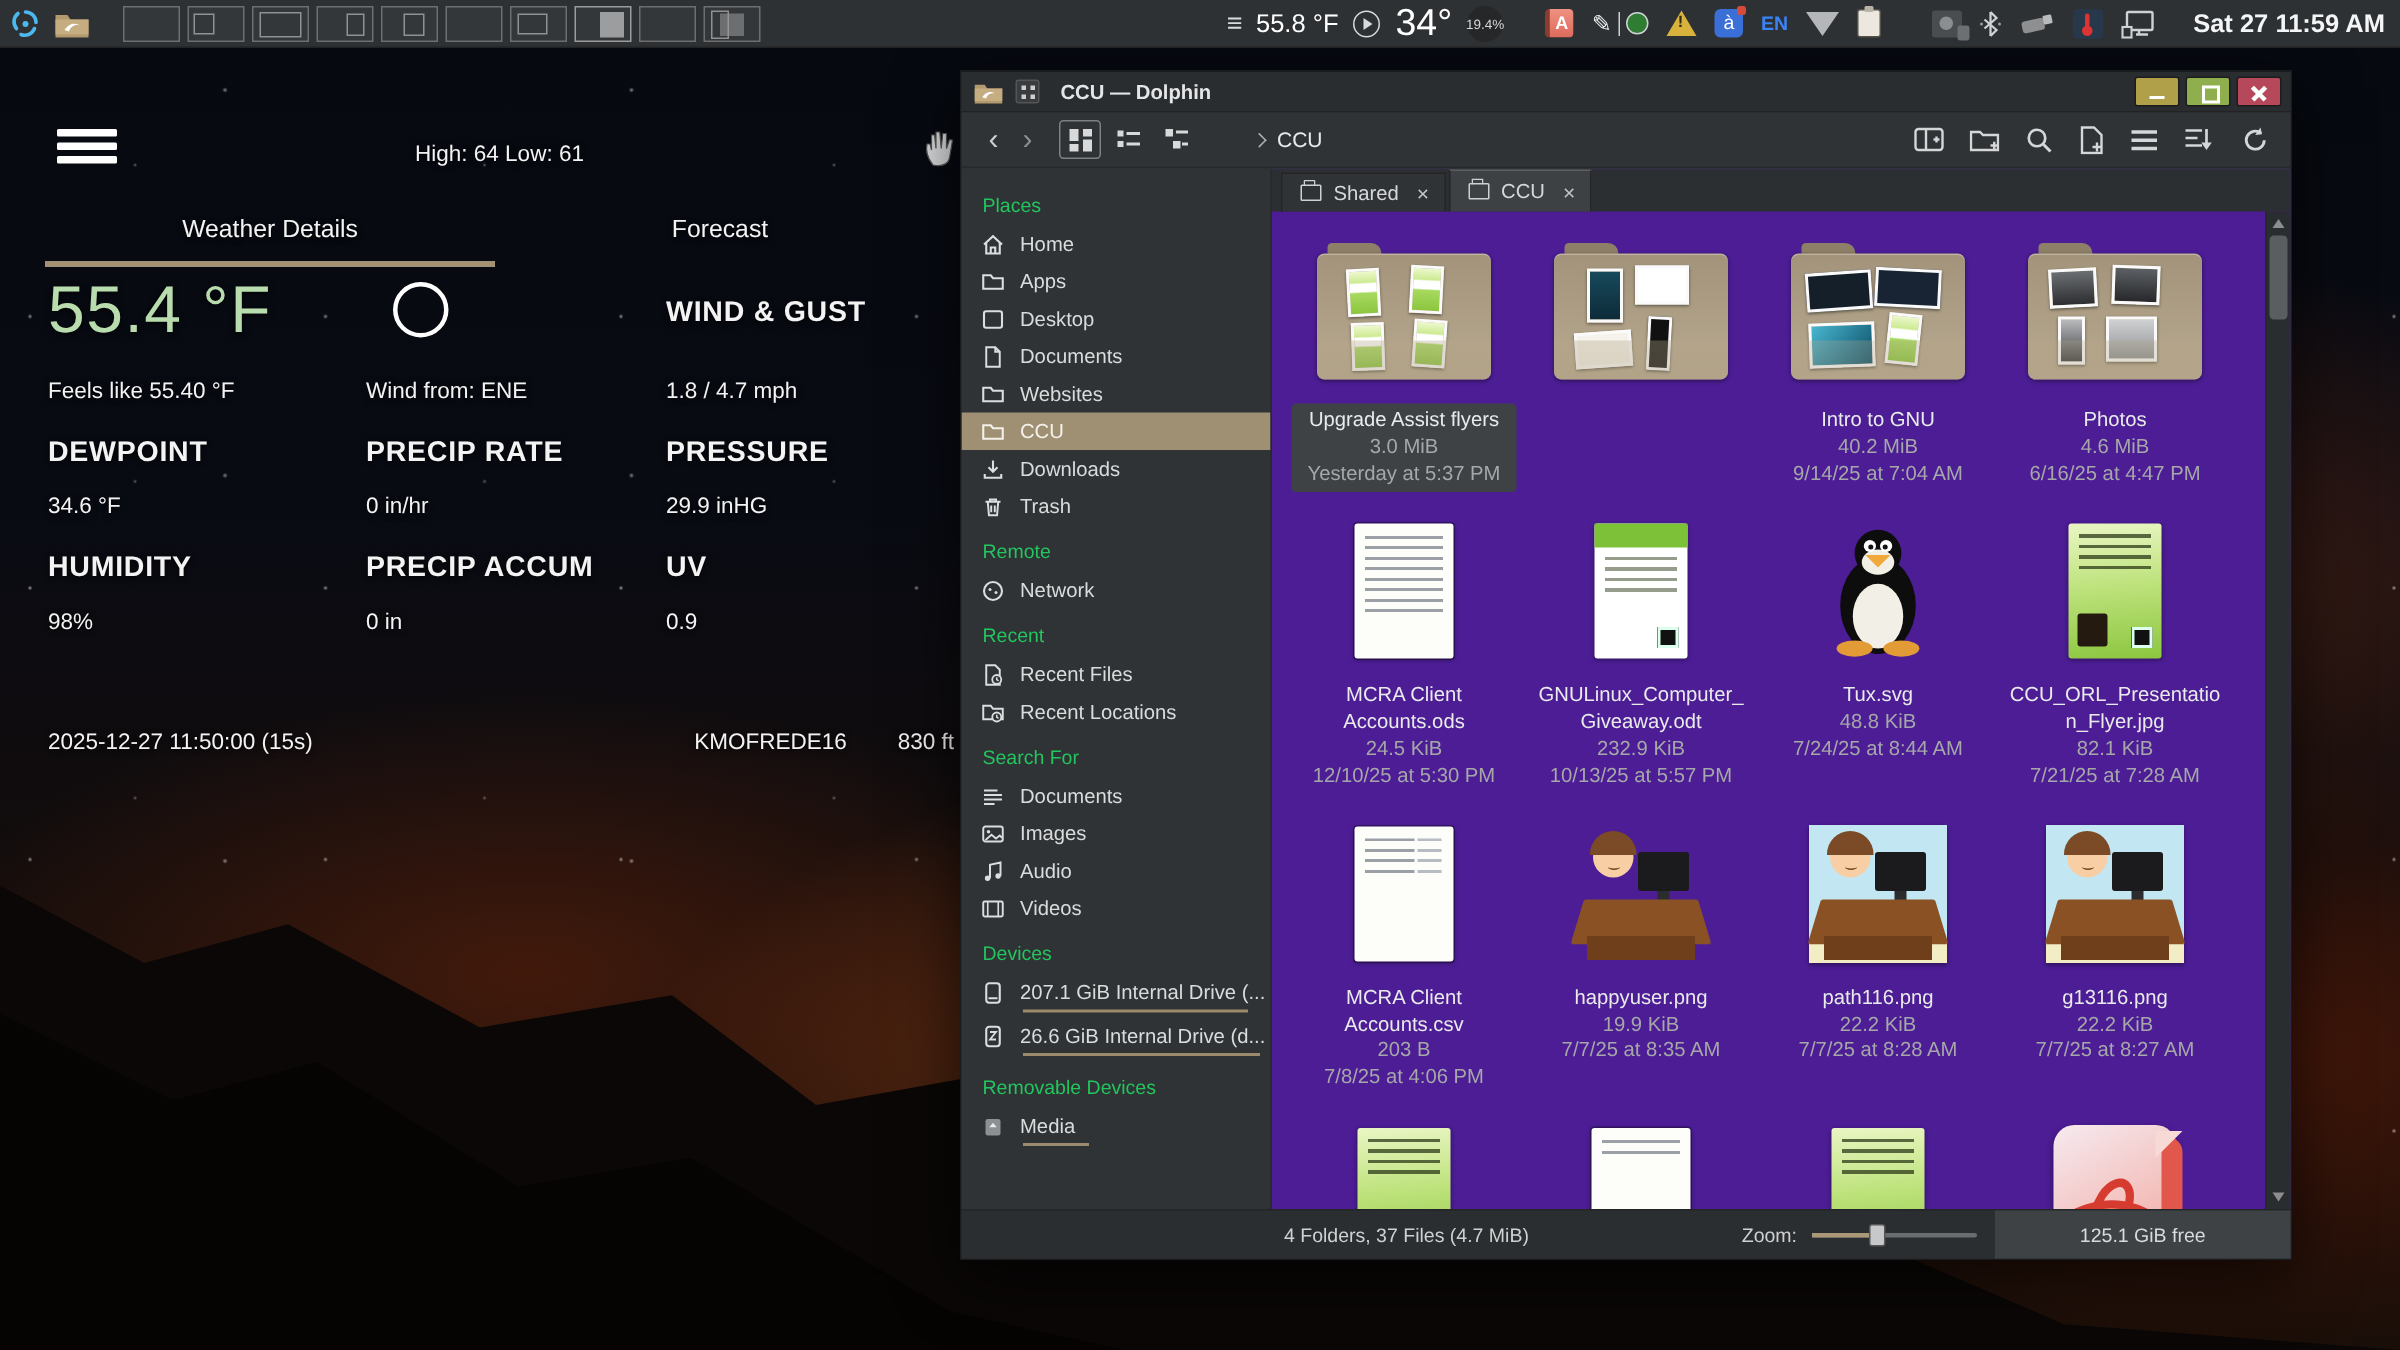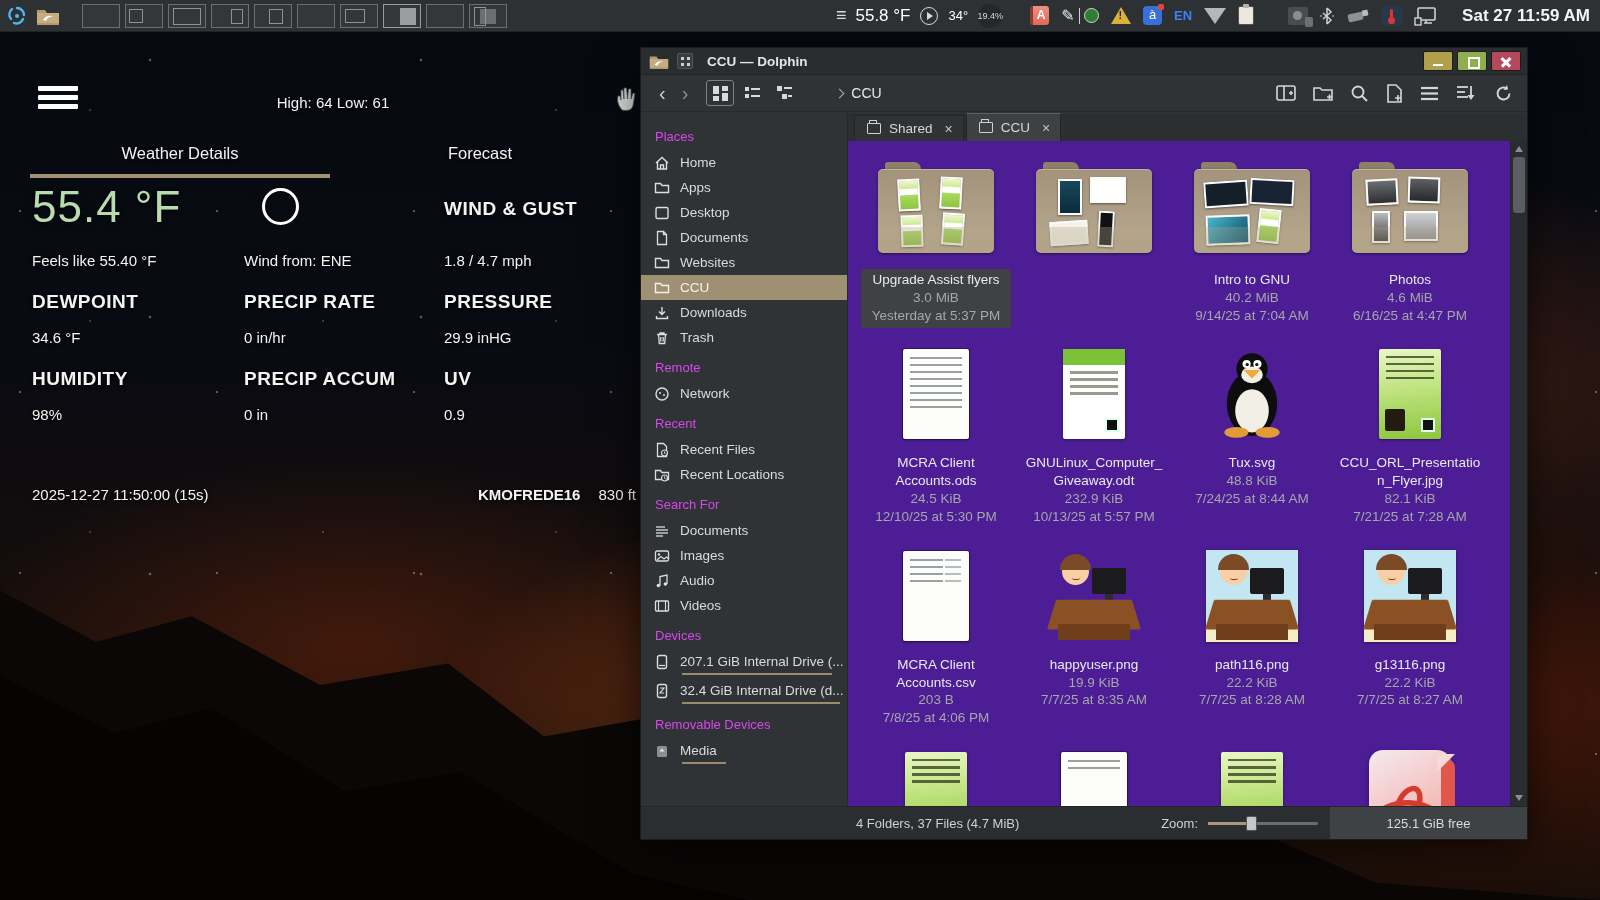--- a/index.html
+++ b/index.html
@@ -74,21 +74,21 @@
   .wtab { position:absolute; top:0; width:300px; text-align:center; font-size:16.5px; cursor:pointer; }
   .wtab.t1 { left:0; } .wtab.t2 { left:300px; }
   .tab-underbar { position:absolute; left:0; top:30px; width:300px; height:3.5px; background:#a39174; }
   .bigtemp { position:absolute; left:2px; top:100px; font-size:44px; color:#b9dcae; letter-spacing:1px; }
   .windring { position:absolute; left:232px; top:106px; width:37px; height:37px; border:3px solid #fff; border-radius:50%; }
   .windgust { position:absolute; left:414px; top:116px; font-size:19px; font-weight:bold; letter-spacing:.5px; }
   .wgrid { position:absolute; left:2px; top:170px; width:604px; display:grid; grid-template-columns:212px 200px 192px; row-gap:16px; }
   .wgrid .sm { font-size:15px; }
   .wgrid .lbl { font-size:19px; font-weight:bold; letter-spacing:.5px; padding-top:6px; }
   .wfoot { position:absolute; left:2px; top:404px; width:604px; font-size:15px; display:flex; justify-content:space-between; }
-  .station b { font-weight:bold; margin-right:18px; }
+  .station b { font-weight:normal; margin-right:34px; }
   #weather { height:440px; }
 
   
   #window { position:absolute; left:640px; top:47px; width:888px; height:793px; background:#2f3335;
     border:1px solid #191b1c; box-shadow:0 10px 40px rgba(0,0,0,.65); z-index:10; color:#dcdddf; }
   .titlebar { height:27px; background:#2a2d2f; display:flex; align-items:center; border-bottom:1px solid #222; }
   .tb-appicon { margin-left:8px; }
   .tb-gridicon { width:16px; height:16px; margin-left:8px; background:#3a3d3f; border:1px solid #555; border-radius:2px; position:relative; }
   .tb-gridicon::before { content:""; position:absolute; left:3px; top:3px; width:3px; height:3px; background:#cfcfcf; box-shadow:6px 0 #cfcfcf,0 6px #cfcfcf,6px 6px #cfcfcf; }
   .tb-title { margin-left:14px; font-size:13.5px; font-weight:bold; color:#e4e5e6; }
@@ -108,21 +108,21 @@
   .vbtn.sel { border:1px solid #7e8082; }
   .crumb { display:flex; align-items:center; margin-left:38px; gap:8px; }
   .chev { width:7px; height:7px; border-right:1.6px solid #aeb0b1; border-top:1.6px solid #aeb0b1; transform:rotate(45deg); }
   .crumb-label { font-size:14px; color:#e8e9ea; cursor:pointer; }
   .tool-right { margin-left:auto; display:flex; align-items:center; gap:17px; padding-right:4px; }
   .tico { cursor:pointer; display:flex; }
 
   .winbody { position:absolute; left:0; top:65px; right:0; bottom:33px; display:flex; }
   
   .places { width:207px; background:#2f3335; border-right:1px solid #26292a; padding-top:6px; overflow:hidden; position:relative; }
-  .sec { color:#d946ef; font-size:13px; padding:10px 14px 6px; }
+  .sec { color:#22c55e; font-size:13px; padding:10px 14px 6px; }
   .pitem { display:flex; align-items:center; gap:10px; height:25px; padding-left:13px; font-size:13.5px; color:#dadbdc; cursor:pointer; white-space:nowrap; }
   .pitem.sel { background:#a09073; color:#f4f1ea; }
   .devbar { height:2px; background:#9c8a6d; margin:-1px 0 3px 41px; }
 
   
   .content { flex:1; position:relative; background:#4c1d95; }
   .tabbar { height:28px; display:flex; align-items:flex-end; background:#2c2f31; padding-left:6px; gap:2px; }
   .ftab { display:flex; align-items:center; gap:8px; height:26px; padding:0 10px 0 12px; font-size:13.5px;
     background:#303336; border:1px solid #232526; border-bottom:none; color:#d6d7d8; cursor:pointer; }
   .ftab.active { background:#3d4144; height:28px; border-top:1px solid #5c5e60; }
@@ -242,21 +242,21 @@
         <span class="pbox">
             <i class="w" style="left:4px;top:2px;width:12px;height:19px"></i>
             <i class="wf" style="left:10px;top:4px;width:16px;height:15px;opacity:.55"></i>
           </span>
       </div>
     </div>
     <div class="tb-mid">
       <span style="color:#d8d9da;font-size:18px;letter-spacing:-1px">≡</span>
       <span class="tb-temp">55.8 °F</span>
       <span class="playcirc"></span>
-      <span class="tb-temp" style="font-size:13px">34°</span>
+      <span class="tb-temp" style="font-size:25px">34°</span>
       <span class="badge-circ">19.4%</span>
       <div class="tray">
         <span class="icon-book">A</span>
         <span class="pengroup">
             <span class="pen">✎</span>
             <span class="vbar"></span>
             <span class="greendot"></span>
           </span>
         <span class="warn"></span>
         <span class="icon-accent">à<i></i></span>
@@ -563,21 +563,21 @@
               <line x1="5" y1="11.5" x2="11" y2="11.5" stroke="#dcdddf" stroke-width="1.2"></line>
             </svg>
           <span>207.1 GiB Internal Drive (...</span>
         </div>
         <div class="devbar" style="width:150px"></div>
         <div class="pitem">
           <svg class="g" width="16" height="16" viewBox="0 0 16 16">
               <rect x="3.5" y="1.5" width="9" height="13" rx="2" fill="none" stroke="#dcdddf" stroke-width="1.4"></rect>
               <path d="M6 5 h4 l-4 5 h4" fill="none" stroke="#dcdddf" stroke-width="1.2"></path>
             </svg>
-          <span>32.4 GiB Internal Drive (d...</span>
+          <span>26.6 GiB Internal Drive (d...</span>
         </div>
         <div class="devbar" style="width:158px"></div>
 
         <div class="sec">Removable Devices</div>
         <div class="pitem">
           <svg class="g" width="16" height="16" viewBox="0 0 16 16">
               <rect x="3" y="3" width="10" height="11" rx="1.5" fill="#8d8f91"></rect>
               <path d="M8 5.5 l2.5 3 h-5 z" fill="#e8e9ea"></path>
             </svg>
           <span>Media</span>

